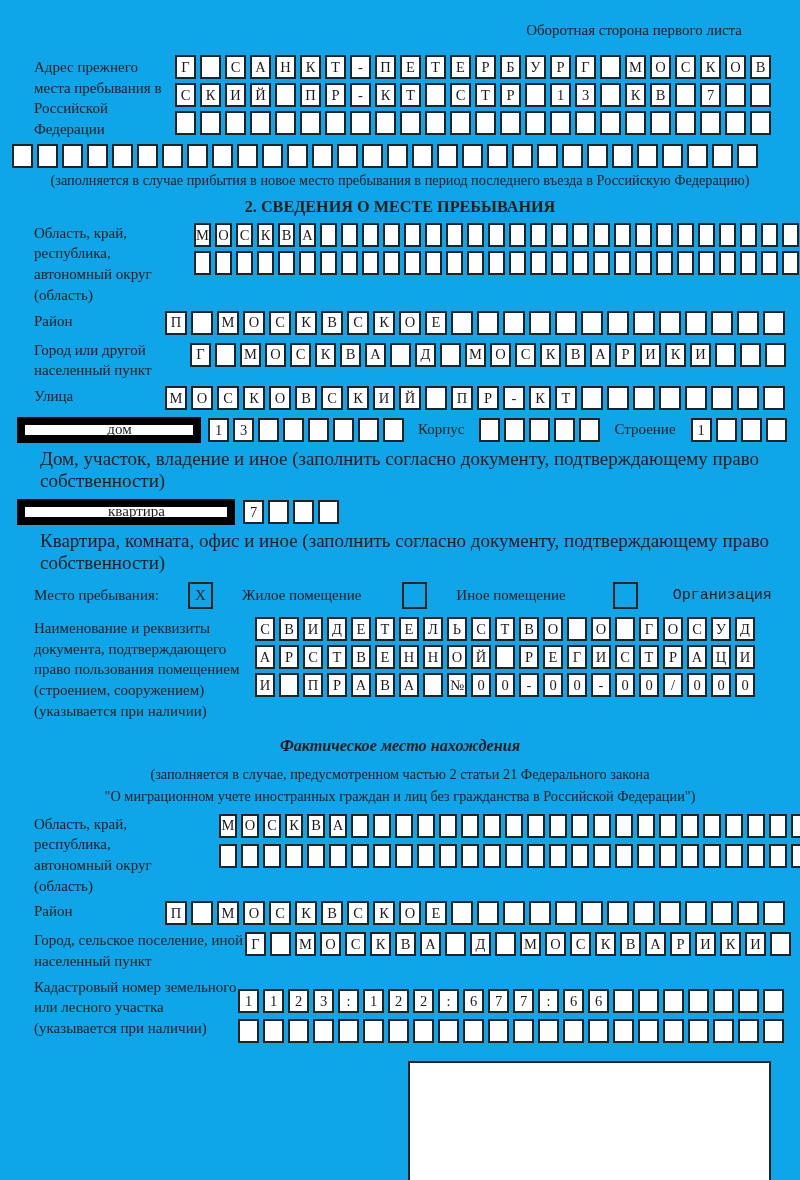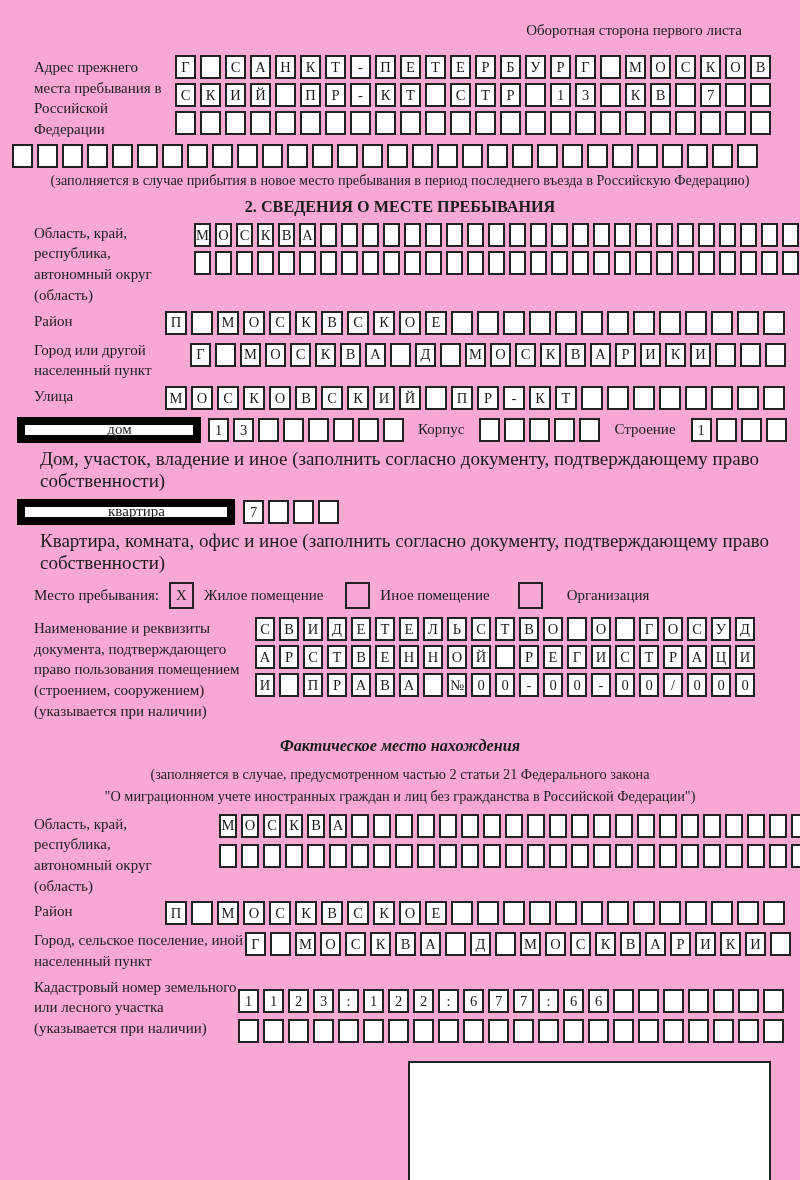--- a/index.html
+++ b/index.html
@@ -1,19 +1,19 @@
 <!DOCTYPE html>
 <html><head>
 <meta charset="utf-8">
 <style>
   html,body{margin:0;padding:0;background:#fff;}
   .page{
     position:relative;
     width:800px;height:1180px;
-    background:#f9a8d4;color:#1b1b1b;
+    background:#0ea5e9;color:#1b1b1b;
     font-family:"Liberation Serif", serif;
     font-size:15px;
     overflow:hidden;
     box-sizing:border-box;
     padding:10px 10px 0 10px;
   }
   .header-note{ text-align:right; padding:12px 48px 0 0; font-size:15px; }
 
   
   .cells{ display:flex; gap:5px; }
@@ -64,21 +64,21 @@
   }
   .houserow{ margin-top:7px; padding-left:7px; display:flex; align-items:center; }
   .houserow .widebox{ width:184px; }
   .houserow .cells{ margin-left:7px; }
   .inline-lbl{ margin:0 8px 0 14px; }
   .aptrow{ margin-top:7px; padding-left:7px; display:flex; align-items:center; }
   .aptrow .widebox{ width:218px; }
   .aptrow .cells{ margin-left:8px; }
   .small-caption{ font-size:19px; margin-top:5px; padding-left:24px; }
 
-  .placerow{ display:flex; align-items:center; margin-top:8px; padding-left:24px; }
+  .placerow{ display:flex; align-items:center; margin-top:8px; padding-left:24px;gap:19px; }
   .checkbox{
     box-sizing:border-box; border:2px solid #222; width:25px; height:27px;
     display:flex; align-items:center; justify-content:center;
     font-size:15px; margin:0 0 0 10px; flex:0 0 auto;
   }
   .placerow .opt-lbl{ margin-left:10px; }
   .hint-center{ text-align:center; font-size:14.3px; margin-top:3px; }
 
   .docblock{ margin-top:8px; }
   .docblock .lbl{ width:245px; padding-top:1px; }
@@ -418,21 +418,21 @@
   </div>
   <div class="small-caption" style="padding-left:30px;">Квартира, комната, офис и иное (заполнить согласно документу, подтверждающему право собственности)</div>
 
   <div class="placerow">
     <span>Место пребывания:</span>
     <span class="checkbox">X</span>
     <span class="opt-lbl">Жилое помещение</span>
     <span class="checkbox" style="margin-left:22px;"></span>
     <span class="opt-lbl">Иное помещение</span>
     <span class="checkbox" style="margin-left:28px;"></span>
-    <span class="opt-lbl" style="margin-left:24px;">Организация</span>
+    <span class="opt-lbl" style="margin-left:16px;font-family:Liberation Mono, monospace;">Организация</span>
   </div>
 
   <div class="frow docblock">
     <div class="lbl">Наименование и реквизиты документа, подтверждающего право пользования помещением (строением, сооружением) (указывается при наличии)</div>
     <div class="rowgap">
       <div class="cells c21">
           <span class="cell">С</span>
           <span class="cell">В</span>
           <span class="cell">И</span>
           <span class="cell">Д</span>

